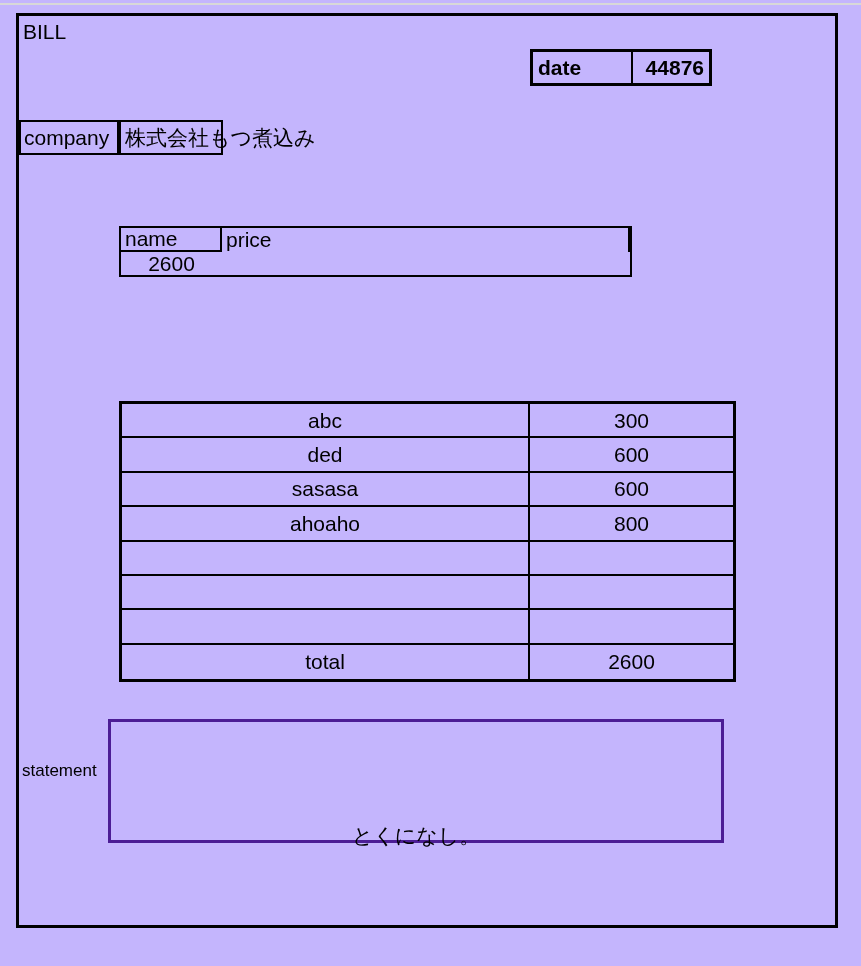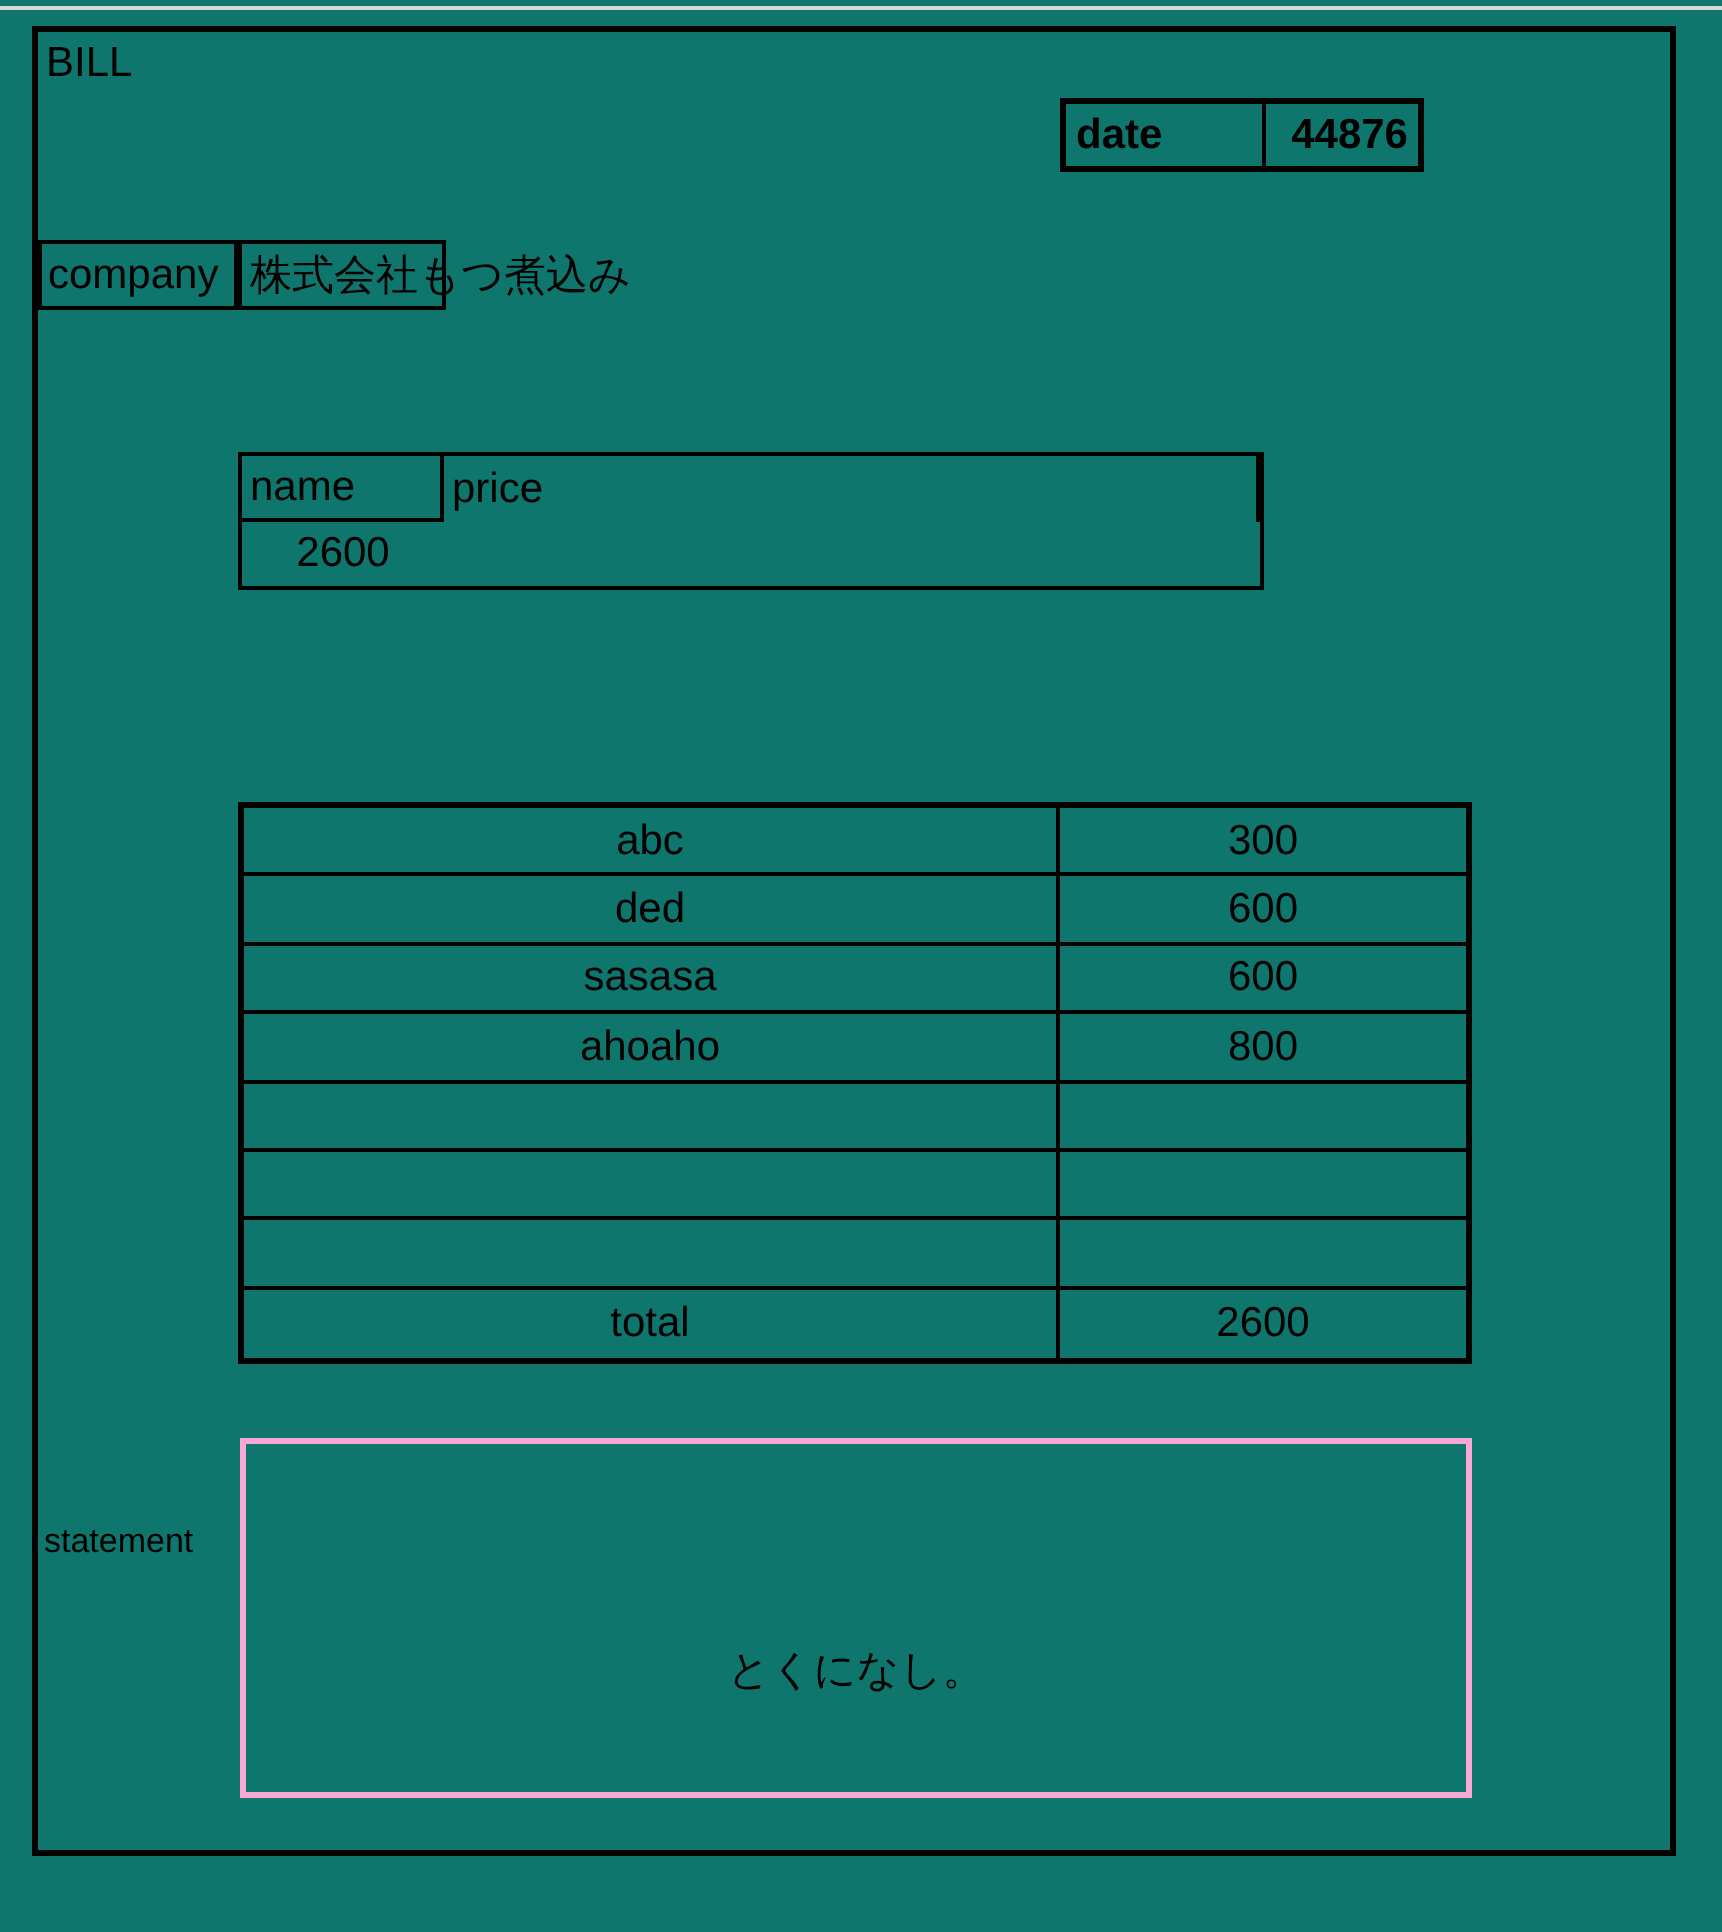--- a/index.html
+++ b/index.html
@@ -6,21 +6,21 @@
     margin: 0;
     padding: 0;
     background: #ffffff;
     font-family: "Liberation Sans", sans-serif;
     color: #000000;
   }
   .canvas {
     position: relative;
     width: 861px;
     height: 966px;
-    background: #0f766e;
+    background: #c4b5fd;
     overflow: hidden;
     font-size: 21px;
     line-height: 1.2;
   }
   .top-divider {
     position: absolute;
     left: 0; top: 3px;
     width: 861px; height: 2px;
     background: #d8d8d8;
   }
@@ -81,21 +81,21 @@
     position: absolute;
     left: 4px; top: 50%;
     transform: translateY(-50%);
     white-space: nowrap;
     z-index: 1;
   }
   
   .product-table {
     position: absolute;
     left: 119px; top: 226px;
-    width: 513px; height: 69px;
+    width: 513px; height: 51px;
     border: 2px solid #000000;
     box-sizing: border-box;
     display: grid;
     grid-template-columns: 101px 1fr;
     grid-template-rows: 1fr 1fr;
   }
   .product-table .cell {
     display: flex; align-items: center;
     box-sizing: border-box;
     overflow: hidden;
@@ -128,23 +128,23 @@
   .items-table .last-row { border-bottom: none; }
   
   .statement-label {
     position: absolute;
     left: 22px; top: 761px;
     font-size: 17px;
     white-space: nowrap;
   }
   .statement-box {
     position: absolute;
-    left: 120px; top: 719px;
-    width: 616px; height: 180px;
-    border: 3px solid #f9a8d4;
+    left: 108px; top: 719px;
+    width: 616px; height: 124px;
+    border: 3px solid #4c1d95;
     box-sizing: border-box;
   }
   .statement-box .statement-text {
     position: absolute;
     left: 0; right: 0;
     top: 101px;
     text-align: center;
   }
 </style>
 </head>

